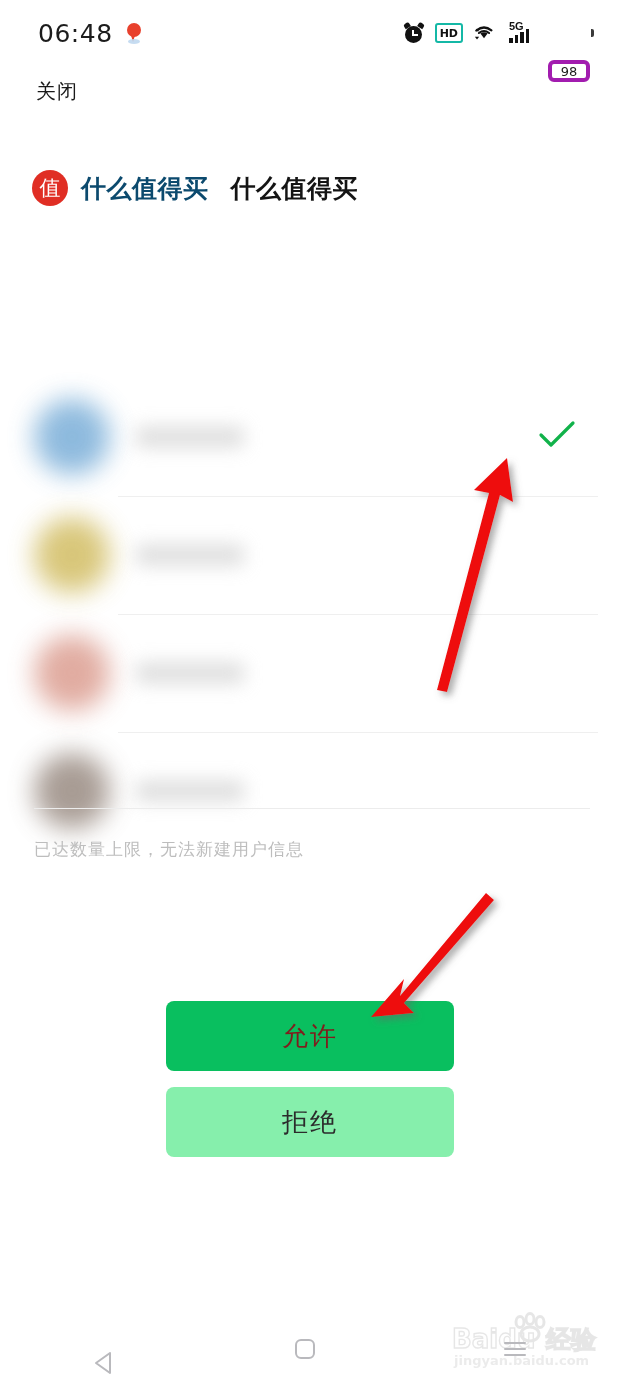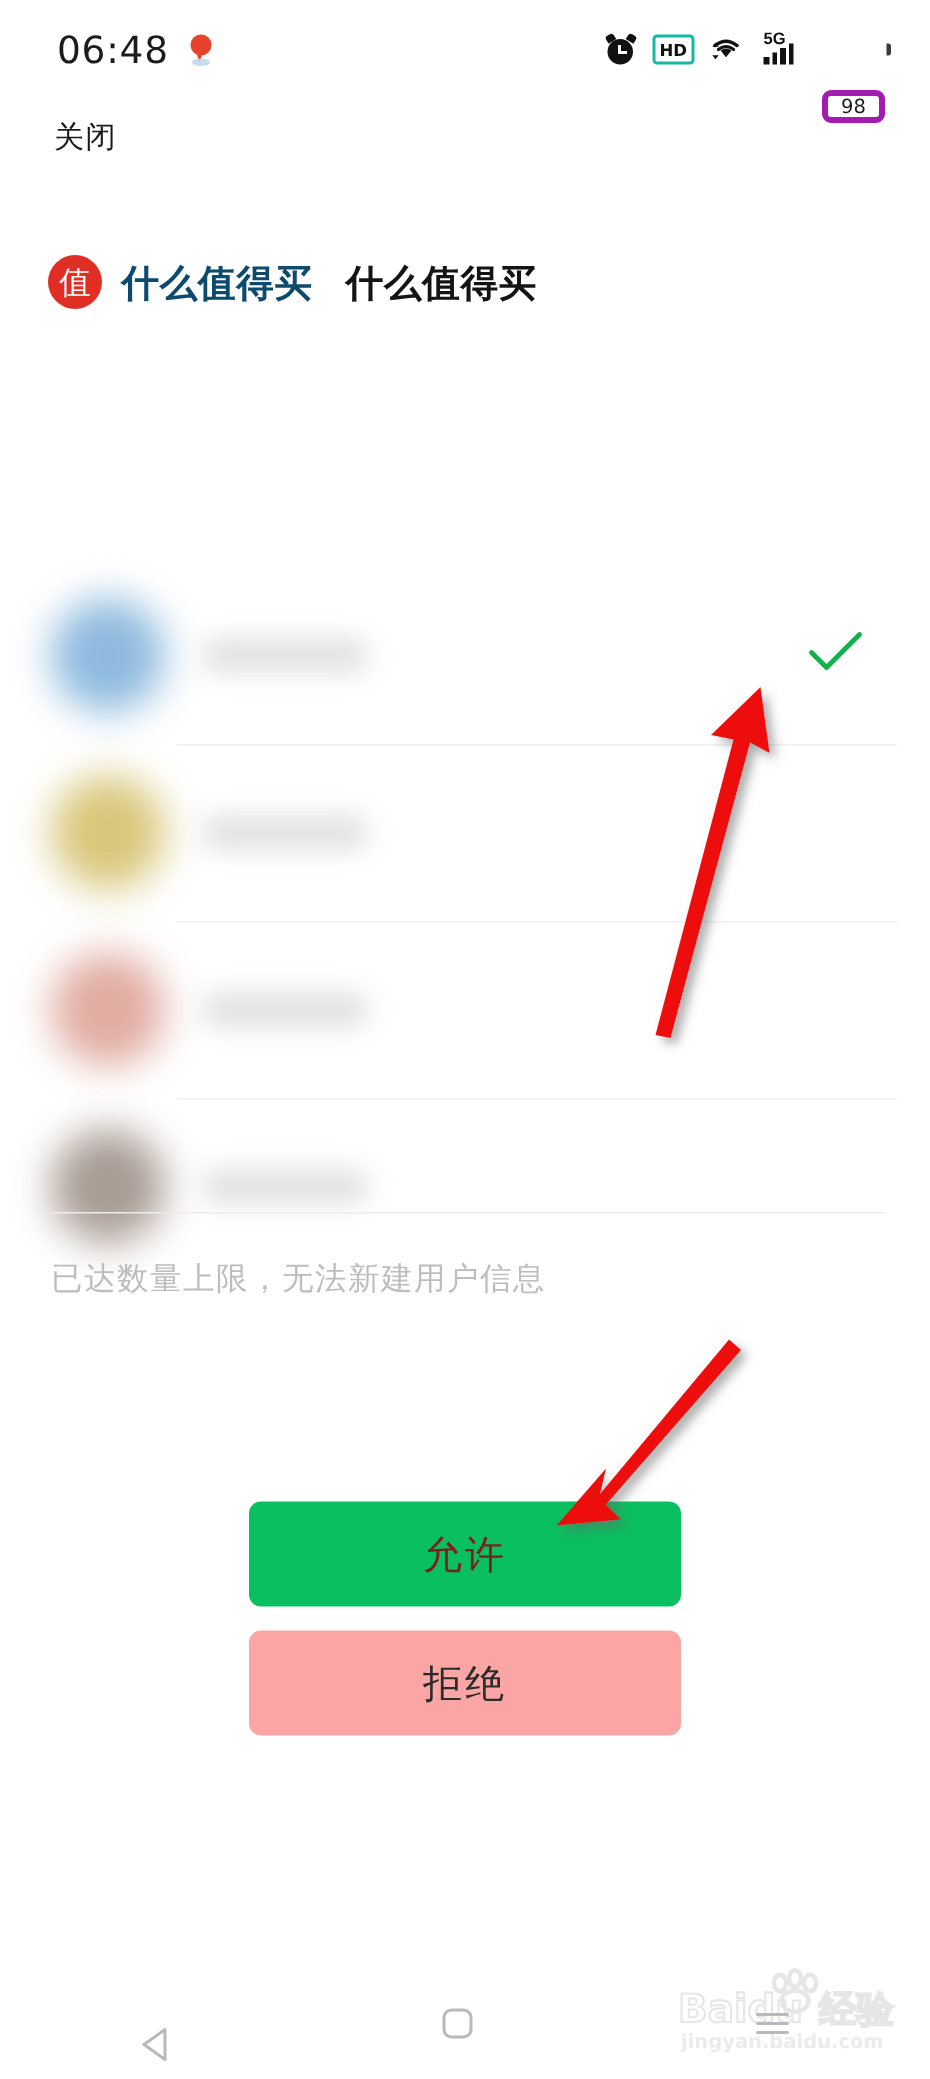--- a/index.html
+++ b/index.html
@@ -239,21 +239,21 @@
   .list-divider {
     position: absolute;
     left: 34px; top: 808px;
     width: 556px; height: 1px;
     background: #ececec;
   }
 
   .limit-note {
     position: absolute;
     left: 34px; top: 838px;
-    font-size: 21px;
+    font-size: 17px;
     color: #bdbdbd;
     letter-spacing: 1px;
   }
 
   
   .btn {
     position: absolute;
     left: 166px;
     width: 288px; height: 70px;
     border: none;
@@ -397,21 +397,21 @@
       <div class="acct-avatar" style="background:#998b82"></div>
       <div class="acct-name"></div>
     </div>
 
   </div>
 
   <div class="list-divider"></div>
   <div class="limit-note">已达数量上限，无法新建用户信息</div>
 
   <button class="btn btn-allow" style="background: rgb(9, 191, 95);">允许</button>
-  <button class="btn btn-deny" style="background: #fca5a5;">拒绝</button>
+  <button class="btn btn-deny" style="background: #86efac;">拒绝</button>
 
   <svg class="annot" viewBox="0 0 620 1386">
     <defs>
       <filter id="ashade" x="-40%" y="-40%" width="200%" height="200%">
         <feDropShadow dx="4" dy="4" stdDeviation="3.5" flood-color="#666" flood-opacity="0.55"></feDropShadow>
       </filter>
     </defs>
     <g filter="url(#ashade)">
       <path d="M437 690 L489 493 L474 490 L507 458 L513 502 L500 495 L447 692 Z" fill="#ee1111"></path>
     </g>

